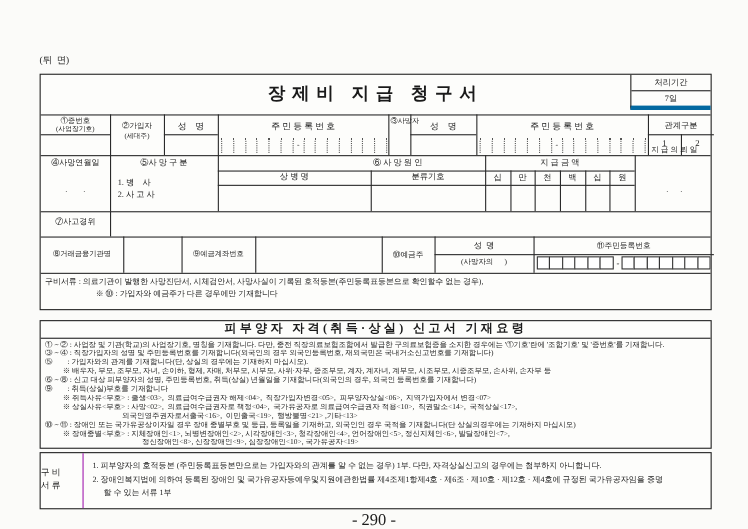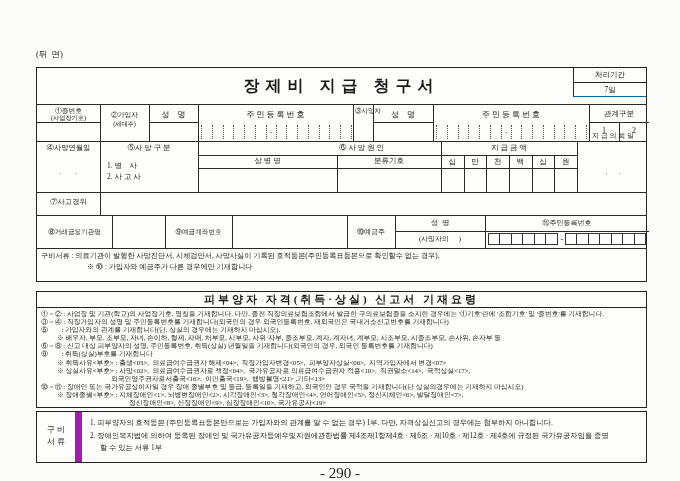--- a/index.html
+++ b/index.html
@@ -25,21 +25,21 @@
 </style>
 </head>
 <body>
 
 <div class="abs lb left" style="left:36px;top:50px;font-size:8.5px;text-align:center;">(뒤  면)</div>
 
 <div class="box" style="left:36px;top:67px;width:611px;height:215px;">
 
   <div class="lb" style="left:0;right:0;top:9px;font-size:16px;font-weight:bold;letter-spacing:6px;">장제비 지급 청구서</div>
 
-  <div class="abs" style="right:0;top:0;width:72px;height:28px;border-left:1px solid #222;border-bottom:1px solid #0369a1;">
+  <div class="abs" style="right:0;top:0;width:72px;height:28px;border-left:1px solid #222;border-bottom:4px solid #0369a1;">
     <div style="height:14px;border-bottom:1px solid #222;text-align:center;font-size:7.5px;line-height:14px;">처리기간</div>
     <div style="height:13px;text-align:center;font-size:7.5px;line-height:13px;">7일</div>
   </div>
 
   <div class="hl" style="left:0;right:0;top:36px;"></div>
 
   <div class="lb" style="left:0;top:39px;width:63px;font-size:6.8px;">①증번호</div>
   <div class="lb" style="left:0;top:46px;width:63px;font-size:6.2px;">(사업장기호)</div>
   <div class="lb" style="left:63px;top:43px;width:49px;font-size:6.8px;">②가입자</div>
   <div class="lb" style="left:63px;top:52px;width:49px;font-size:6.2px;">(세대주)</div>
@@ -192,21 +192,21 @@
     <div style="padding-left:16px;">※ 취득사유&lt;부호&gt; : 출생&lt;03&gt;,  의료급여수급권자 해제&lt;04&gt;,  직장가입자변경&lt;05&gt;,  피부양자상실&lt;06&gt;,  지역가입자에서 변경&lt;07&gt;</div>
     <div style="padding-left:16px;">※ 상실사유&lt;부호&gt; : 사망&lt;02&gt;,  의료급여수급권자로 책정&lt;04&gt;,  국가유공자로 의료급여수급권자 적용&lt;10&gt;,  직권말소&lt;14&gt;,  국적상실&lt;17&gt;,</div>
     <div style="padding-left:70px;">외국인영주권자로서출국&lt;16&gt;,  이민출국&lt;19&gt;,  행방불명&lt;21&gt; ,기타&lt;13&gt;</div>
     <div>⑩ ~ ⑪ : 장애인 또는 국가유공상이자일 경우 장애 종별부호 및 등급, 등록일을 기재하고, 외국인인 경우 국적을 기재합니다(단 상실의경우에는 기재하지 마십시오)</div>
     <div style="padding-left:16px;">※ 장애종별&lt;부호&gt; : 지체장애인&lt;1&gt;, 뇌병변장애인&lt;2&gt;, 시각장애인&lt;3&gt;, 청각장애인&lt;4&gt;, 언어장애인&lt;5&gt;, 정신지체인&lt;6&gt;, 발달장애인&lt;7&gt;,</div>
     <div style="padding-left:88px;">정신장애인&lt;8&gt;, 신장장애인&lt;9&gt;, 심장장애인&lt;10&gt;, 국가유공자&lt;19&gt;</div>
   </div>
 </div>
 
 <div class="box" style="left:36px;top:411px;width:611px;height:52px;display:flex;">
-  <div style="flex:0 0 38px;border-right:7px solid #a21caf;text-align:center;font-size:8px;padding-top:12px;line-height:12px;">
+  <div style="flex:0 0 38px;border-right:1px solid #a21caf;font-size:8px;padding-top:12px;line-height:12px;">
     <div>구 비</div>
     <div>서 류</div>
   </div>
   <div style="flex:1;padding:5px 8px;font-size:7.3px;line-height:12.5px;">
     <div style="white-space:pre;overflow:hidden;">1. 피부양자의 호적등본 (주민등록표등본만으로는 가입자와의 관계를 알 수 없는 경우) 1부. 다만, 자격상실신고의 경우에는 첨부하지 아니합니다.</div>
     <div style="white-space:pre;overflow:hidden;">2. 장애인복지법에 의하여 등록된 장애인 및 국가유공자등예우및지원에관한법률 제4조제1항제4호 · 제6조 · 제10호 · 제12호 · 제4호에 규정된 국가유공자임을 증명</div>
     <div style="white-space:pre;overflow:hidden;padding-left:10px;">할 수 있는 서류 1부</div>
   </div>
 </div>
 

